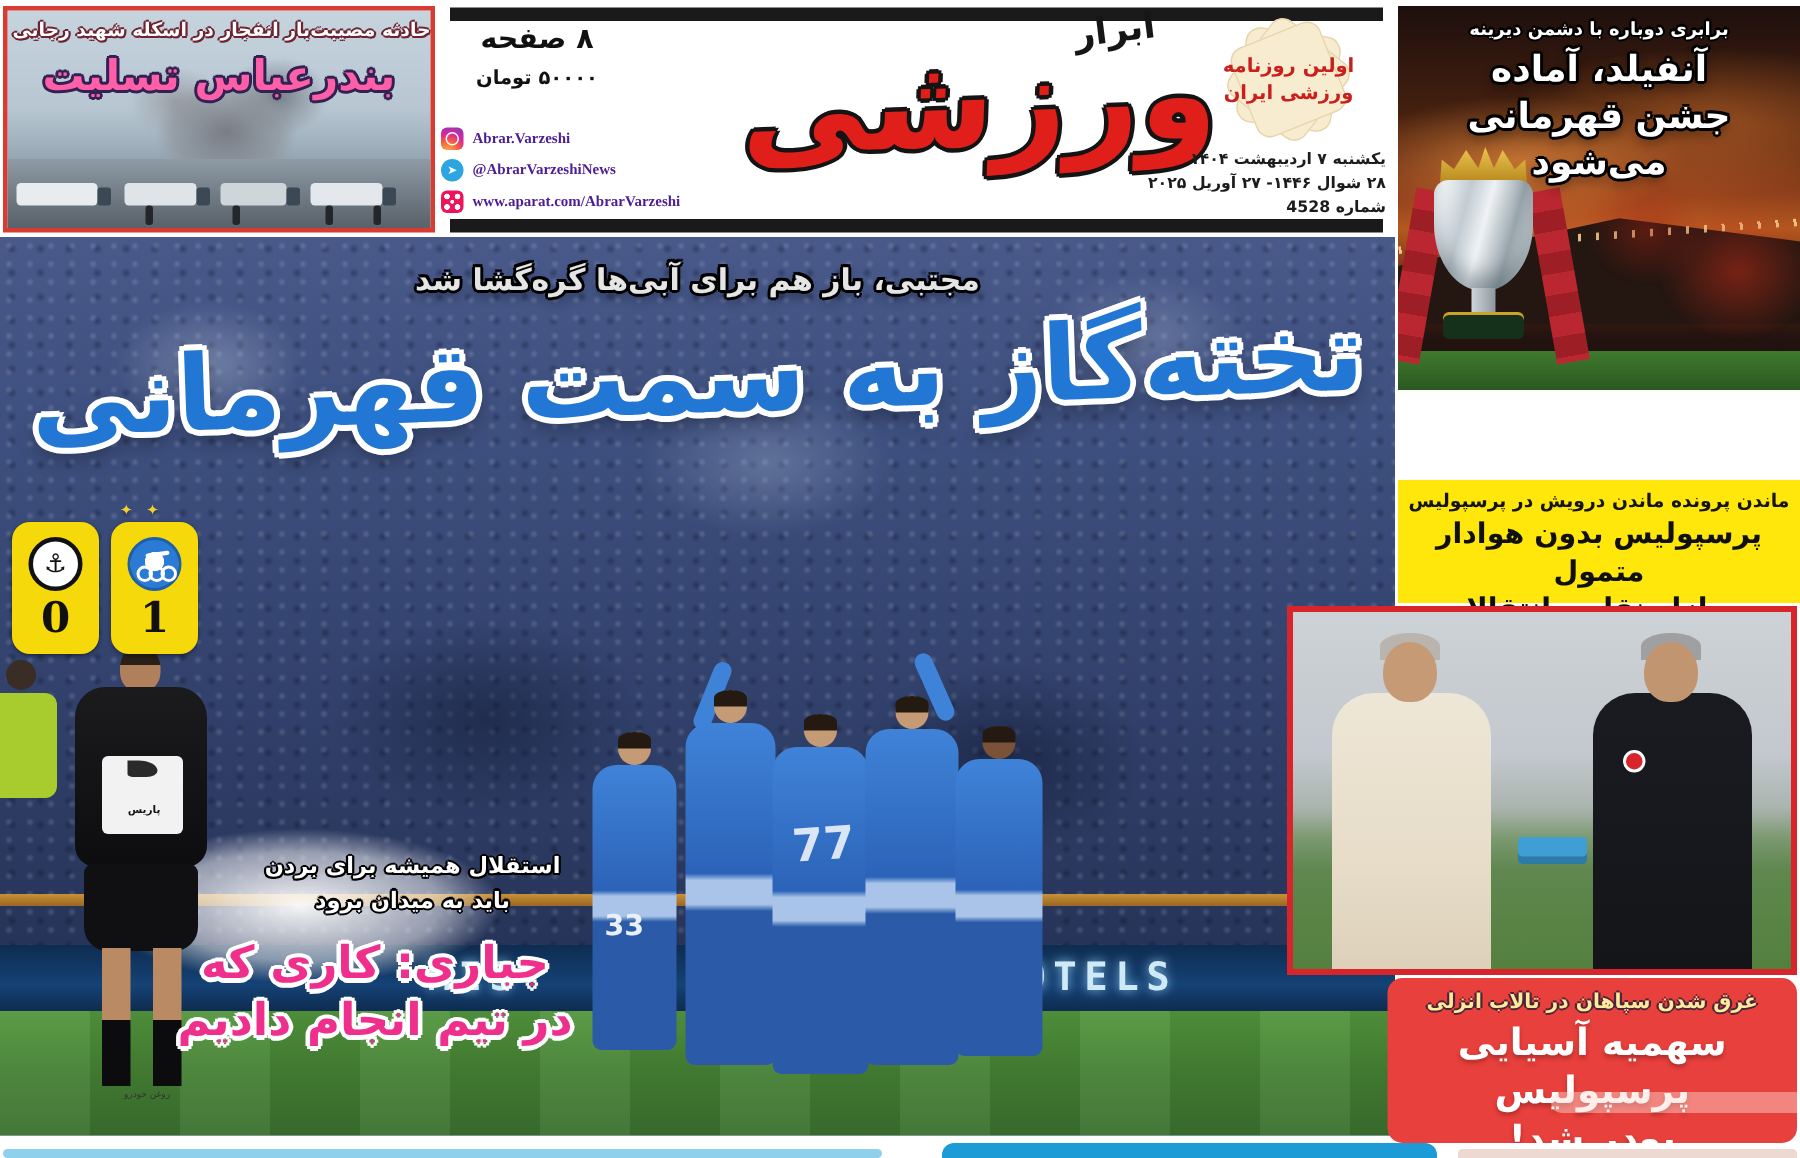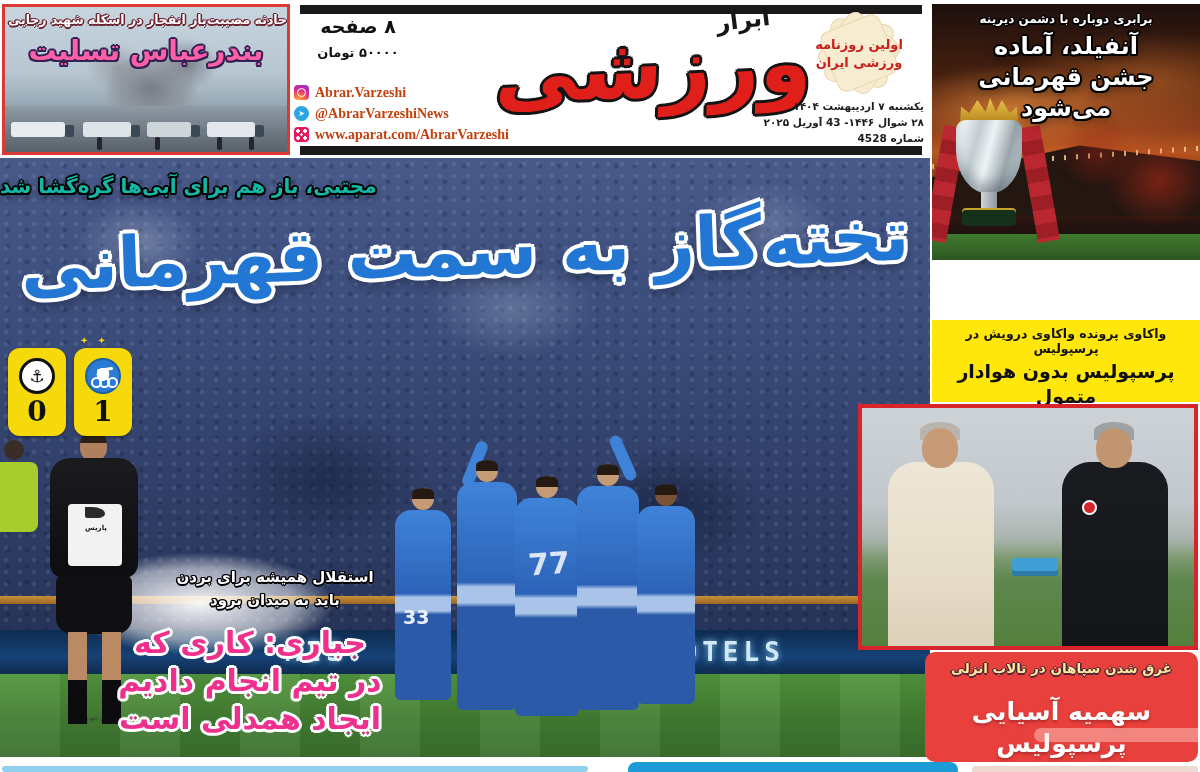--- a/index.html
+++ b/index.html
@@ -36,21 +36,21 @@
 
   
   .masthead { position:absolute; left:292px; top:0; width:638px; height:158px; background:#fff; }
   .rule { position:absolute; left:8px; width:622px; height:9px; background:#1a1a1a; }
   .rule-top { top:5px; } .rule-bottom { top:146px; }
   .pages-price { position:absolute; left:2px; top:15px; width:128px; text-align:center; font-weight:bold; color:#111; }
   .pages-price .l1 { font-size:19px; margin-bottom:8px; }
   .pages-price .l2 { font-size:13px; }
   .social { position:absolute; left:2px; top:82px; width:240px; }
   .social-row { display:flex; align-items:center; gap:6px; height:21px; }
-  .handle { font-family:"Liberation Serif", serif; font-weight:bold; font-size:14px; color:#c2410c; white-space:nowrap; }
+  .handle { font-family:"Liberation Serif", serif; font-weight:bold; font-size:10px; color:#4c1d95; white-space:nowrap; }
   .ig { width:15px; height:15px; border-radius:4px; position:relative; flex:0 0 15px;
     background:radial-gradient(circle at 30% 110%,#fdb743 0%,#f56040 38%,#d6249f 65%,#8a3ab9 95%); }
   .ig::after { content:""; position:absolute; inset:3px; border:1.5px solid #fff; border-radius:50%; }
   .tg { width:15px; height:15px; border-radius:50%; background:#2ca5e0; color:#fff; font-size:8px; display:flex; align-items:center; justify-content:center; flex:0 0 15px; }
   .tg i { font-style:normal; }
   .ap { width:15px; height:15px; border-radius:4px; background:#ed145b; position:relative; flex:0 0 15px; }
   .ap::after { content:""; position:absolute; inset:0;
     background:radial-gradient(circle at 4px 4px,#fff 1.7px,transparent 2.1px),
                radial-gradient(circle at 11px 4px,#fff 1.7px,transparent 2.1px),
                radial-gradient(circle at 4px 11px,#fff 1.7px,transparent 2.1px),
@@ -131,21 +131,21 @@
     background:repeating-linear-gradient(90deg,rgba(255,255,255,.05) 0 60px,rgba(0,0,0,.06) 60px 120px),
                linear-gradient(180deg,#52963c 0%,#447f33 50%,#3a702e 100%); }
   .steward { position:absolute; left:-8px; top:282px; }
   .steward .shead { width:20px; height:20px; border-radius:50%; background:#3a2d26; margin:0 0 2px 12px; }
   .steward .vest { width:46px; height:70px; background:#a8cc2e; border-radius:8px; }
   .referee { position:absolute; left:30px; top:272px; width:130px; height:310px; }
   .ref-head { position:absolute; left:50px; top:0; width:27px; height:31px; border-radius:50% 50% 42% 42%;
     background:linear-gradient(180deg,#2a2018 42%,#b0805c 42%); }
   .ref-torso { position:absolute; left:20px; top:28px; width:88px; height:120px; border-radius:20px 20px 14px 14px;
     background:linear-gradient(180deg,#1b1b1d,#0d0d10); }
-  .patch { position:absolute; left:38px; top:74px; width:54px; height:62px; background:#f2f2f2; border-radius:4px; text-align:center; padding-top:20px; }
+  .patch { position:absolute; left:38px; top:74px; width:54px; height:52px; background:#f2f2f2; border-radius:4px; text-align:center; padding-top:32px; }
   .swan { position:absolute; left:17px; top:3px; width:20px; height:11px; background:#2a2a2a; border-radius:0 70% 40% 20%; }
   .patch .p1 { font-size:7px; font-weight:bold; color:#111; line-height:8px; }
   .patch .p2 { font-size:6px; color:#333; line-height:8px; }
   .ref-shorts { position:absolute; left:26px; top:146px; width:76px; height:58px; border-radius:6px 6px 16px 16px; background:#101013; }
   .ref-leg { position:absolute; top:202px; width:19px; height:52px; background:#b98a63; }
   .rl1{left:38px;} .rl2{left:72px;}
   .ref-sock { position:absolute; top:250px; width:19px; height:44px; background:#0c0c0e; }
   .players { position:absolute; left:395px; top:290px; width:330px; height:310px; }
   .pl { position:absolute; border-radius:16px 16px 6px 6px;
     background:linear-gradient(180deg,#3f83d8 0%,#2c63b8 44%,#a9c4e8 46% 53%,#2a5aa8 55% 100%); }
@@ -155,21 +155,21 @@
   .p2 { left:62px; top:34px; width:60px; height:228px; }
   .p3 { left:120px; top:50px; width:64px; height:218px; }
   .p4 { left:182px; top:38px; width:62px; height:224px; }
   .p5 { left:242px; top:58px; width:58px; height:198px; }
   .p5 .phead { background:#7a5238; }
   .arm { position:absolute; width:12px; height:48px; border-radius:6px; background:#3f83d8; }
   .arm1 { left:74px; top:-8px; transform:rotate(22deg); }
   .arm2 { left:222px; top:-14px; transform:rotate(-24deg); }
   .num77 { position:absolute; left:122px; top:98px; width:64px; text-align:center; font-size:30px; font-weight:bold; color:#e9effa; opacity:.92; transform:rotate(-4deg); }
   .num33 { position:absolute; left:8px; top:158px; font-size:19px; font-weight:bold; color:#eaf0fa; }
-  .main-kicker { position:absolute; top:16px; width:100%; text-align:left; font-size:20px; font-weight:bold; color:#14b8a6; }
+  .main-kicker { position:absolute; top:16px; width:100%; text-align:center; font-size:20px; font-weight:bold; color:#e5e5e5; }
   .main-headline { position:absolute; top:52px; left:0; right:0; text-align:center; font-size:70px; font-weight:900; color:#2277d4;
     transform:rotate(-2deg); white-space:nowrap; }
   .scoreboard { position:absolute; left:8px; top:190px; display:flex; gap:8px; }
   .score-stars { position:absolute; left:72px; top:-13px; color:#f2cf2a; font-size:10px; letter-spacing:3px; }
   .card { width:58px; height:88px; background:#f6d90a; border-radius:12px; display:flex; flex-direction:column; align-items:center; justify-content:center; gap:4px; box-shadow:0 1px 3px rgba(0,0,0,.4); }
   .clogo { width:36px; height:36px; border-radius:50%; background:#fff; position:relative; display:flex; align-items:center; justify-content:center; }
   .clogo i { font-style:normal; }
   .malavan { border:3px solid #111; color:#111; font-size:17px; }
   .esteghlal { background:radial-gradient(circle at 50% 45%,#ffffff 0 26%,#2b7bd4 28% 100%); border:2px solid #1d5fa8; }
   .esteghlal::before { content:""; position:absolute; left:10px; top:8px; width:16px; height:3px; background:#fff; border-radius:2px; transform:rotate(-8deg); }
@@ -191,21 +191,21 @@
   .man { position:absolute; bottom:-8px; width:106px; height:192px; border-radius:28px 28px 0 0; }
   .man.cream { left:26px; background:linear-gradient(180deg,#eee6d6 0%,#e6dcc8 60%,#dccfb8 100%); }
   .man.dark { right:26px; background:linear-gradient(180deg,#1a1b20 0%,#141519 100%); }
   .man .head { position:absolute; top:-34px; left:34px; width:36px; height:40px; background:#c79a76; border-radius:50% 50% 45% 45%; }
   .man .hair { position:absolute; top:-40px; left:32px; width:40px; height:18px; background:#b9b4ad; border-radius:50% 50% 0 0; }
   .man.dark .head { background:#c29571; } .man.dark .hair { background:#9fa0a2; }
   .club-dot { position:absolute; left:20px; top:38px; width:15px; height:15px; border-radius:50%; background:#d8252b; border:2px solid #fff; }
 
   
   .sep-box { position:absolute; left:925px; top:652px; width:273px; height:110px; background:#e8403c; border-radius:10px; text-align:center; padding-top:8px; overflow:hidden; }
-  .sep-kicker { font-size:13.5px; font-weight:bold; color:#ffe9a0; margin-bottom:20px;
+  .sep-kicker { font-size:13.5px; font-weight:bold; color:#ffe9a0; margin-bottom:3px;
     text-shadow:-1.5px 0 #4e2535,1.5px 0 #4e2535,0 -1.5px #4e2535,0 1.5px #4e2535; }
   .sep-line { font-size:25px; font-weight:900; color:#fff; line-height:32px; text-shadow:0 2px 3px rgba(90,20,20,.4); }
   .watermark { position:absolute; right:-6px; bottom:20px; width:170px; height:14px; background:rgba(255,218,208,.45); border-radius:7px; }
 
   
   .bbar { position:absolute; }
   .bb1 { left:2px; top:766px; width:586px; height:6px; background:#8fd0ec; border-radius:3px; }
   .bb2 { left:628px; top:762px; width:330px; height:10px; background:#1d9bd7; border-radius:8px 8px 0 0; }
   .bb3 { left:972px; top:766px; width:226px; height:6px; background:#edd9d2; border-radius:3px 3px 0 0; }
 </style>
@@ -261,21 +261,21 @@
       <i class="burst b1"></i>
       <i class="burst b2"></i>
       <i class="burst b3"></i>
       <div class="badge-text fa">
         <div>اولین روزنامه</div>
         <div>ورزشی ایران</div>
       </div>
     </div>
     <div class="dates fa">
       <div>یکشنبه ۷ اردیبهشت ۱۴۰۴</div>
-      <div>۲۸ شوال ۱۴۴۶- 43 آوریل ۲۰۲۵</div>
+      <div>۲۸ شوال ۱۴۴۶- ۲۷ آوریل ۲۰۲۵</div>
       <div>شماره 4528</div>
     </div>
   </div>
 
   <div class="anfield">
     <div class="anf-stand"></div>
     <div class="anf-lights"></div>
     <div class="anf-grass"></div>
     <div class="anf-smoke"></div>
     <div class="trophy">
@@ -365,26 +365,25 @@
         <span class="cnum">1</span>
       </div>
     </div>
     <div class="note fa ob15">
       <div>استقلال همیشه برای بردن</div>
       <div>باید به میدان برود</div>
     </div>
     <div class="quote fa ow3">
       <div>جباری: کاری که</div>
       <div>در تیم انجام دادیم</div>
-      <div>ایجاد همدلی است</div>
     </div>
   </div>
 
   <div class="pers-banner fa">
-    <div class="pers-kicker">واکاوی پرونده واکاوی درویش در پرسپولیس</div>
+    <div class="pers-kicker">ماندن پرونده ماندن درویش در پرسپولیس</div>
     <div class="pers-line">پرسپولیس بدون هوادار متمول</div>
     <div class="pers-line">در بازار نقل و انتقالات</div>
   </div>
 
   <div class="darvish">
     <i class="dv-truck"></i>
     <div class="man cream">
       <i class="hair"></i>
       <i class="head"></i>
     </div>

